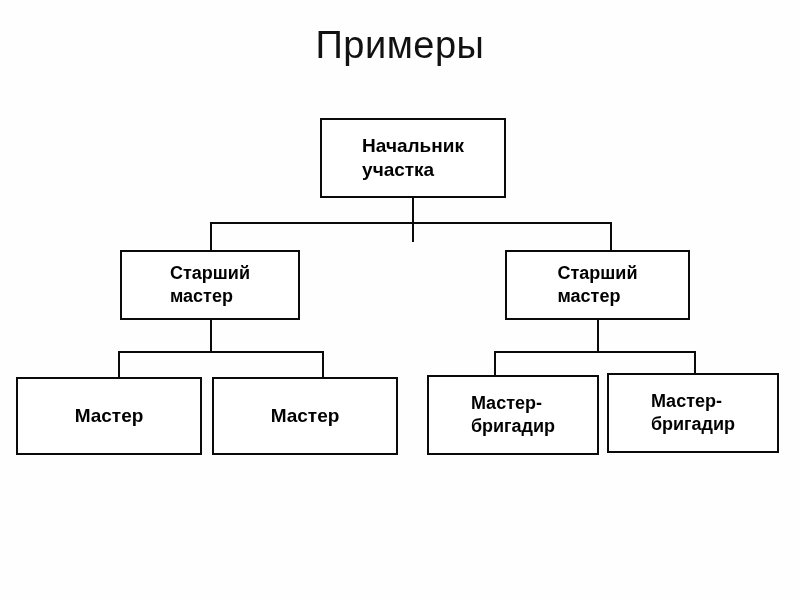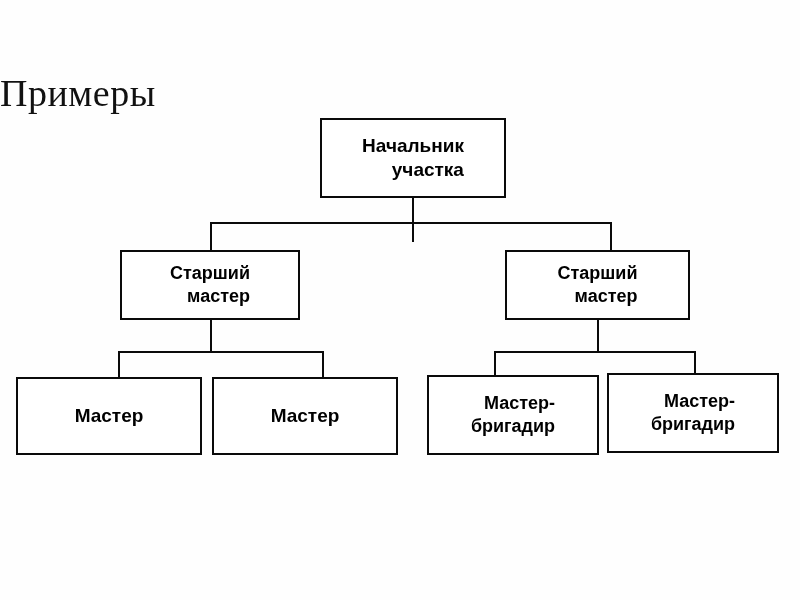--- a/index.html
+++ b/index.html
@@ -17,36 +17,36 @@
     position: relative;
     width: 800px;
     height: 600px;
     background: #fefefe;
   }
   .title {
     position: absolute;
     left: 0;
     top: 24px;
     width: 800px;
+    text-align: center;
     font-size: 38px;
     font-weight: 400;
     color: #111111;
     letter-spacing: 0.5px;
-    font-family: Liberation Serif, serif;
-    margin-top: 47px;
+    font-family: Liberation Sans, sans-serif;
   }
   .node {
     position: absolute;
     box-sizing: border-box;
     border: 2px solid #0a0a0a;
     background: #ffffff;
     display: flex;
     align-items: center;
     justify-content: center;
-    text-align: right;
+    text-align: left;
     color: #000000;
     font-weight: 700;
     font-family: "Liberation Sans", sans-serif;
     line-height: 1.28;
     white-space: pre-line;
   }
   
   .n-chief {
     left: 320px;
     top: 118px;

